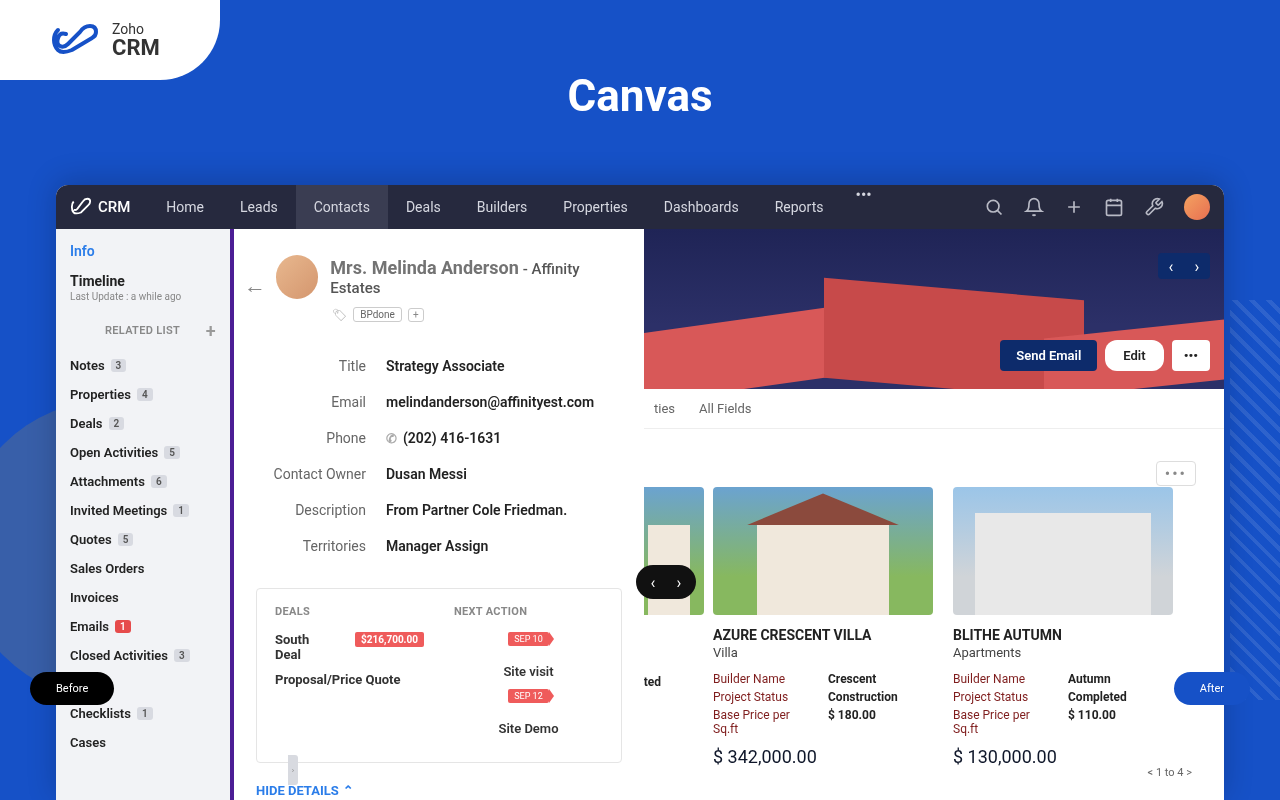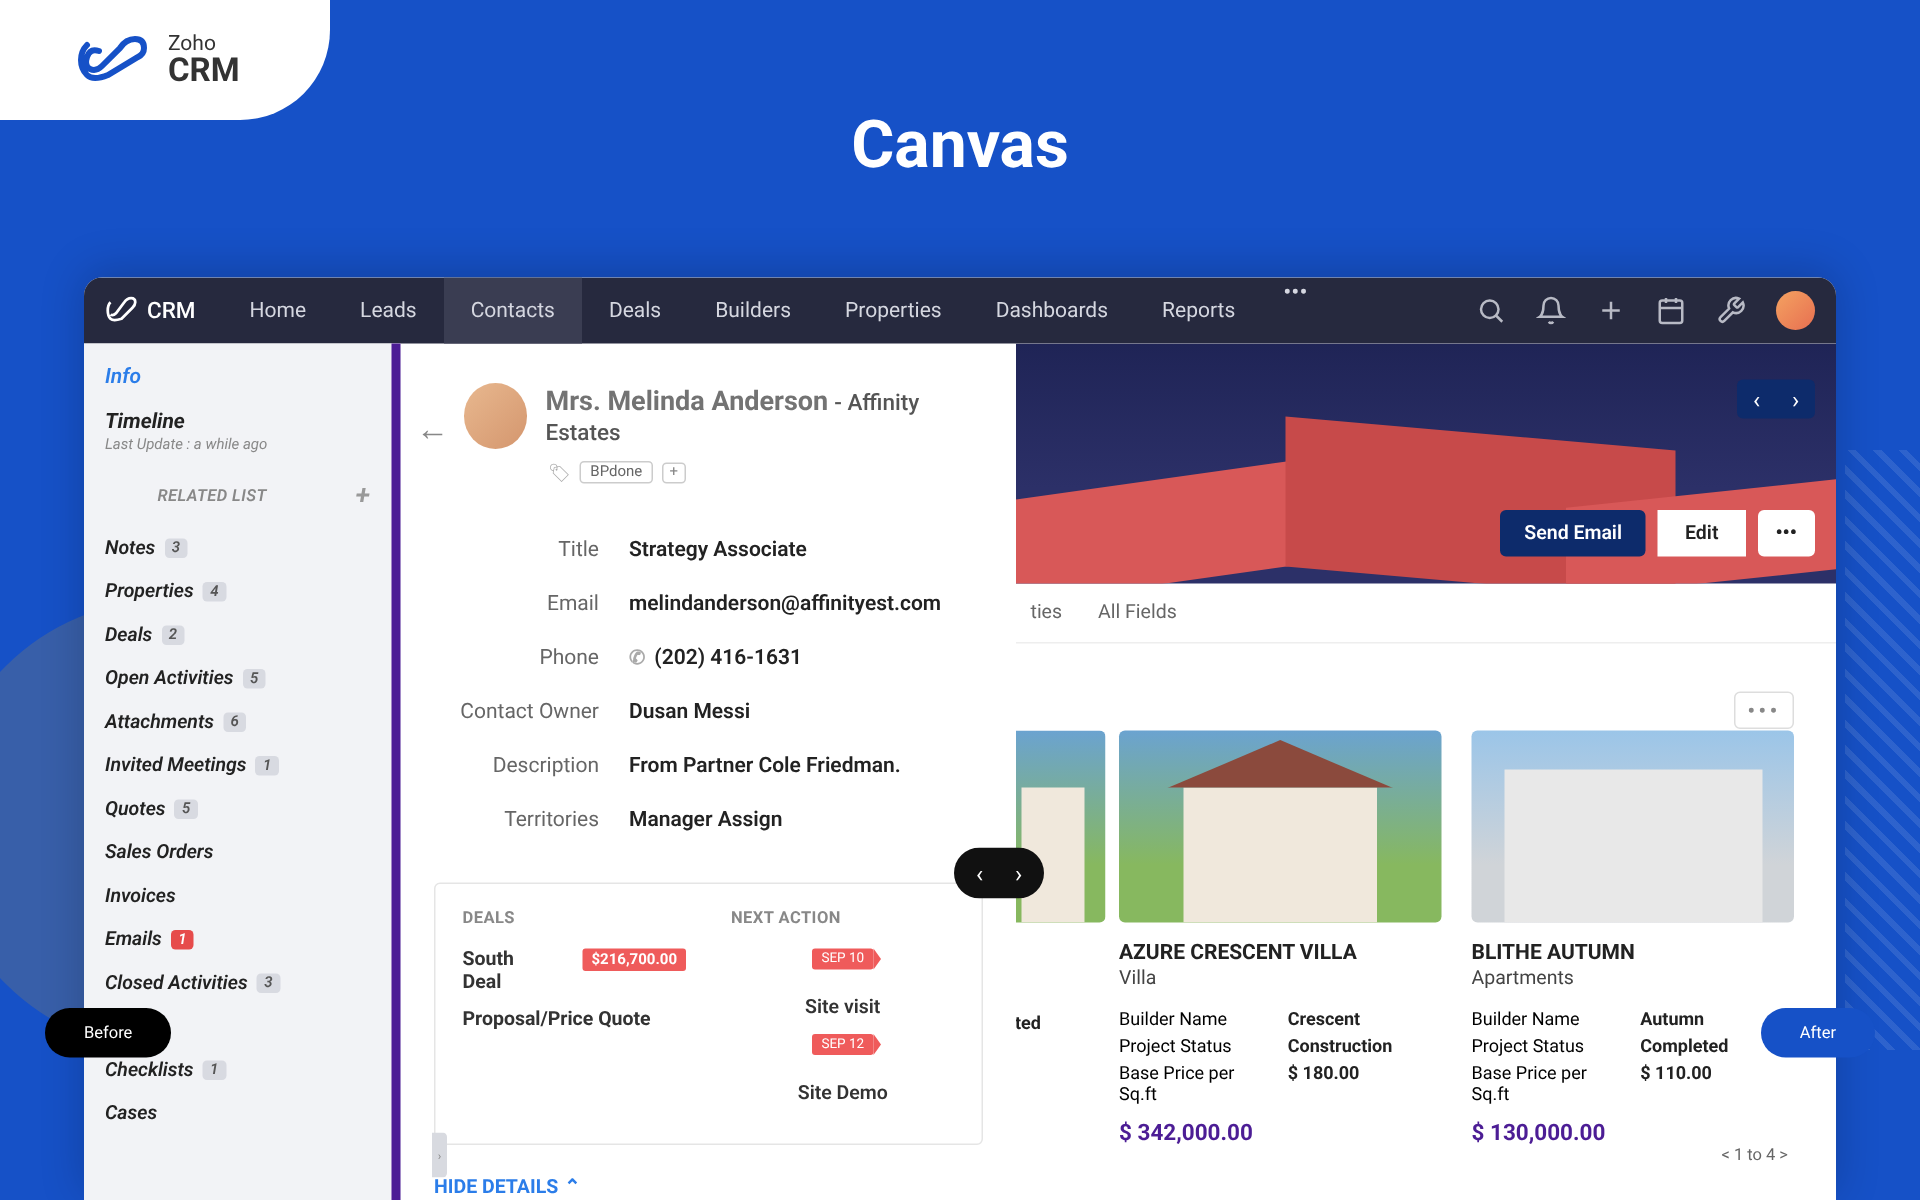--- a/index.html
+++ b/index.html
@@ -28,21 +28,21 @@
     .nav-item.active { background: #3a3d52; }
     .nav-more { padding: 0 14px; color: #d5d7e0; cursor: pointer; }
     .nav-right { margin-left: auto; display: flex; align-items: center; gap: 20px; }
     .nav-icon { width: 20px; height: 20px; color: #b8bac5; cursor: pointer; }
     .avatar { width: 26px; height: 26px; border-radius: 50%; background: linear-gradient(135deg, #f4a261, #e76f51); }
     
     
     .content { display: flex; height: calc(100% - 44px); }
     
     
-    .sidebar { width: 211px; background: #f2f3f6; border-right: 6px solid #4c1d95; padding: 14px 0; overflow-y: auto; font-style: italic; }
+    .sidebar { width: 178px; background: #f2f3f6; border-right: 4px solid #4c1d95; padding: 14px 0; overflow-y: auto; }
     .sidebar-section { padding: 0 14px; }
     .info-link { color: #2b7de9; font-size: 14px; font-weight: 600; margin-bottom: 14px; }
     .timeline-title { font-size: 14px; font-weight: 700; color: #222; }
     .timeline-sub { font-size: 10px; color: #888; margin-top: 2px; margin-bottom: 18px; }
     .related-header { display: flex; align-items: center; justify-content: space-between; color: #888; font-size: 11px; font-weight: 600; letter-spacing: 0.3px; margin-bottom: 10px; margin-left: 35px; }
     .plus-icon { font-size: 18px; color: #999; cursor: pointer; }
     .related-item { display: flex; align-items: center; gap: 6px; padding: 7px 0; font-size: 13px; color: #222; font-weight: 600; cursor: pointer; }
     .badge { background: #d8dae1; color: #555; font-size: 10px; padding: 1px 5px; border-radius: 3px; min-width: 14px; text-align: center; }
     .badge.red { background: #e64b4b; color: #fff; }
     
@@ -78,42 +78,42 @@
     .canvas-panel { flex: 1; position: relative; overflow: hidden; }
     .hero-bg { height: 160px; background: linear-gradient(180deg, #1f2456 0%, #2c3068 60%); position: relative; overflow: hidden; }
     .hero-building { position: absolute; bottom: 0; left: 0; right: 0; height: 90px; }
     .roof1 { position: absolute; bottom: 0; left: 0; width: 200px; height: 70px; background: #d85858; transform: skewY(-8deg); }
     .roof2 { position: absolute; bottom: 0; left: 180px; width: 260px; height: 100px; background: #c74a4a; transform: skewY(5deg); }
     .roof3 { position: absolute; bottom: 0; right: 0; width: 180px; height: 60px; background: #d85858; transform: skewY(-6deg); }
     .hero-nav { position: absolute; top: 24px; right: 14px; background: #0d2b6b; border-radius: 4px; display: flex; }
     .hero-nav-btn { width: 26px; height: 26px; display: flex; align-items: center; justify-content: center; color: #fff; cursor: pointer; }
     .hero-actions { position: absolute; bottom: 18px; right: 14px; display: flex; gap: 8px; }
     .btn-primary { background: #0d2b6b; color: #fff; border: none; padding: 8px 16px; border-radius: 4px; font-size: 13px; font-weight: 600; cursor: pointer; }
-    .btn-secondary { background: #fff; color: #222; border: none; padding: 8px 18px; border-radius: 0; font-size: 13px; font-weight: 600; cursor: pointer; }
+    .btn-secondary { background: #fff; color: #222; border: none; padding: 8px 18px; border-radius: 12px; font-size: 13px; font-weight: 600; cursor: pointer; }
     .btn-more { background: #fff; border: none; padding: 8px 12px; border-radius: 4px; cursor: pointer; color: #222; font-weight: 700; }
     
     .canvas-tabs { height: 40px; display: flex; align-items: center; gap: 24px; padding: 0 10px; border-bottom: 1px solid #eee; font-size: 13px; color: #666; }
     .canvas-tab { cursor: pointer; }
     
     .property-section { background: #fff; margin: 18px 14px 0 0; border-radius: 8px; padding: 20px 14px; position: relative; }
     .section-more { position: absolute; top: 14px; right: 14px; border: 1px solid #ddd; border-radius: 4px; padding: 2px 8px; color: #888; font-size: 16px; cursor: pointer; letter-spacing: 2px; }
     .property-grid { display: flex; gap: 20px; margin-top: 20px; }
     .property-card { width: 220px; }
     .property-img { width: 100%; height: 128px; border-radius: 4px; background: linear-gradient(135deg, #8ab3d4, #b8d4a8); position: relative; overflow: hidden; }
     .property-img.villa { background: linear-gradient(180deg, #6ba3d0 0%, #87b85f 70%); }
     .property-img.apt { background: linear-gradient(180deg, #9bc5e8 0%, #d0d4d8 70%); }
     .house-shape { position: absolute; bottom: 0; left: 20%; width: 60%; height: 70%; background: #f0e8dc; }
     .house-roof { position: absolute; bottom: 70%; left: 15%; width: 70%; height: 25%; background: #8b4a3d; clip-path: polygon(0 100%, 50% 0, 100% 100%); }
     .apt-block { position: absolute; bottom: 0; left: 10%; width: 80%; height: 80%; background: #e8e8e8; }
     .property-title { font-size: 14px; font-weight: 700; color: #222; margin-top: 12px; }
     .property-type { font-size: 13px; color: #444; margin-top: 2px; }
     .property-meta { display: grid; grid-template-columns: 1fr 1fr; gap: 4px 10px; margin-top: 12px; font-size: 12px; }
-    .meta-label { color: #000000; }
+    .meta-label { color: #7f1d1d; }
     .meta-value { color: #222; font-weight: 700; }
-    .property-price { color: #4c1d95; font-size: 15px; font-weight: 700; margin-top: 10px; }
+    .property-price { color: #0f172a; font-size: 18px; font-weight: 400; margin-top: 10px; }
     .property-cut { position: absolute; left: -10px; width: 70px; }
     .pagination { position: absolute; bottom: 8px; right: 18px; font-size: 11px; color: #666; }
     
     
     .slider-handle { position: absolute; top: 380px; left: 580px; z-index: 50; background: #111; border-radius: 18px; display: flex; padding: 4px; }
     .slider-btn { width: 26px; height: 26px; display: flex; align-items: center; justify-content: center; color: #fff; cursor: pointer; }
     
     .sidebar-toggle { position: absolute; left: 232px; top: 570px; width: 10px; height: 30px; background: #d8dae0; border-radius: 0 3px 3px 0; cursor: pointer; display: flex; align-items: center; justify-content: center; font-size: 8px; color: #888; }
     
     

